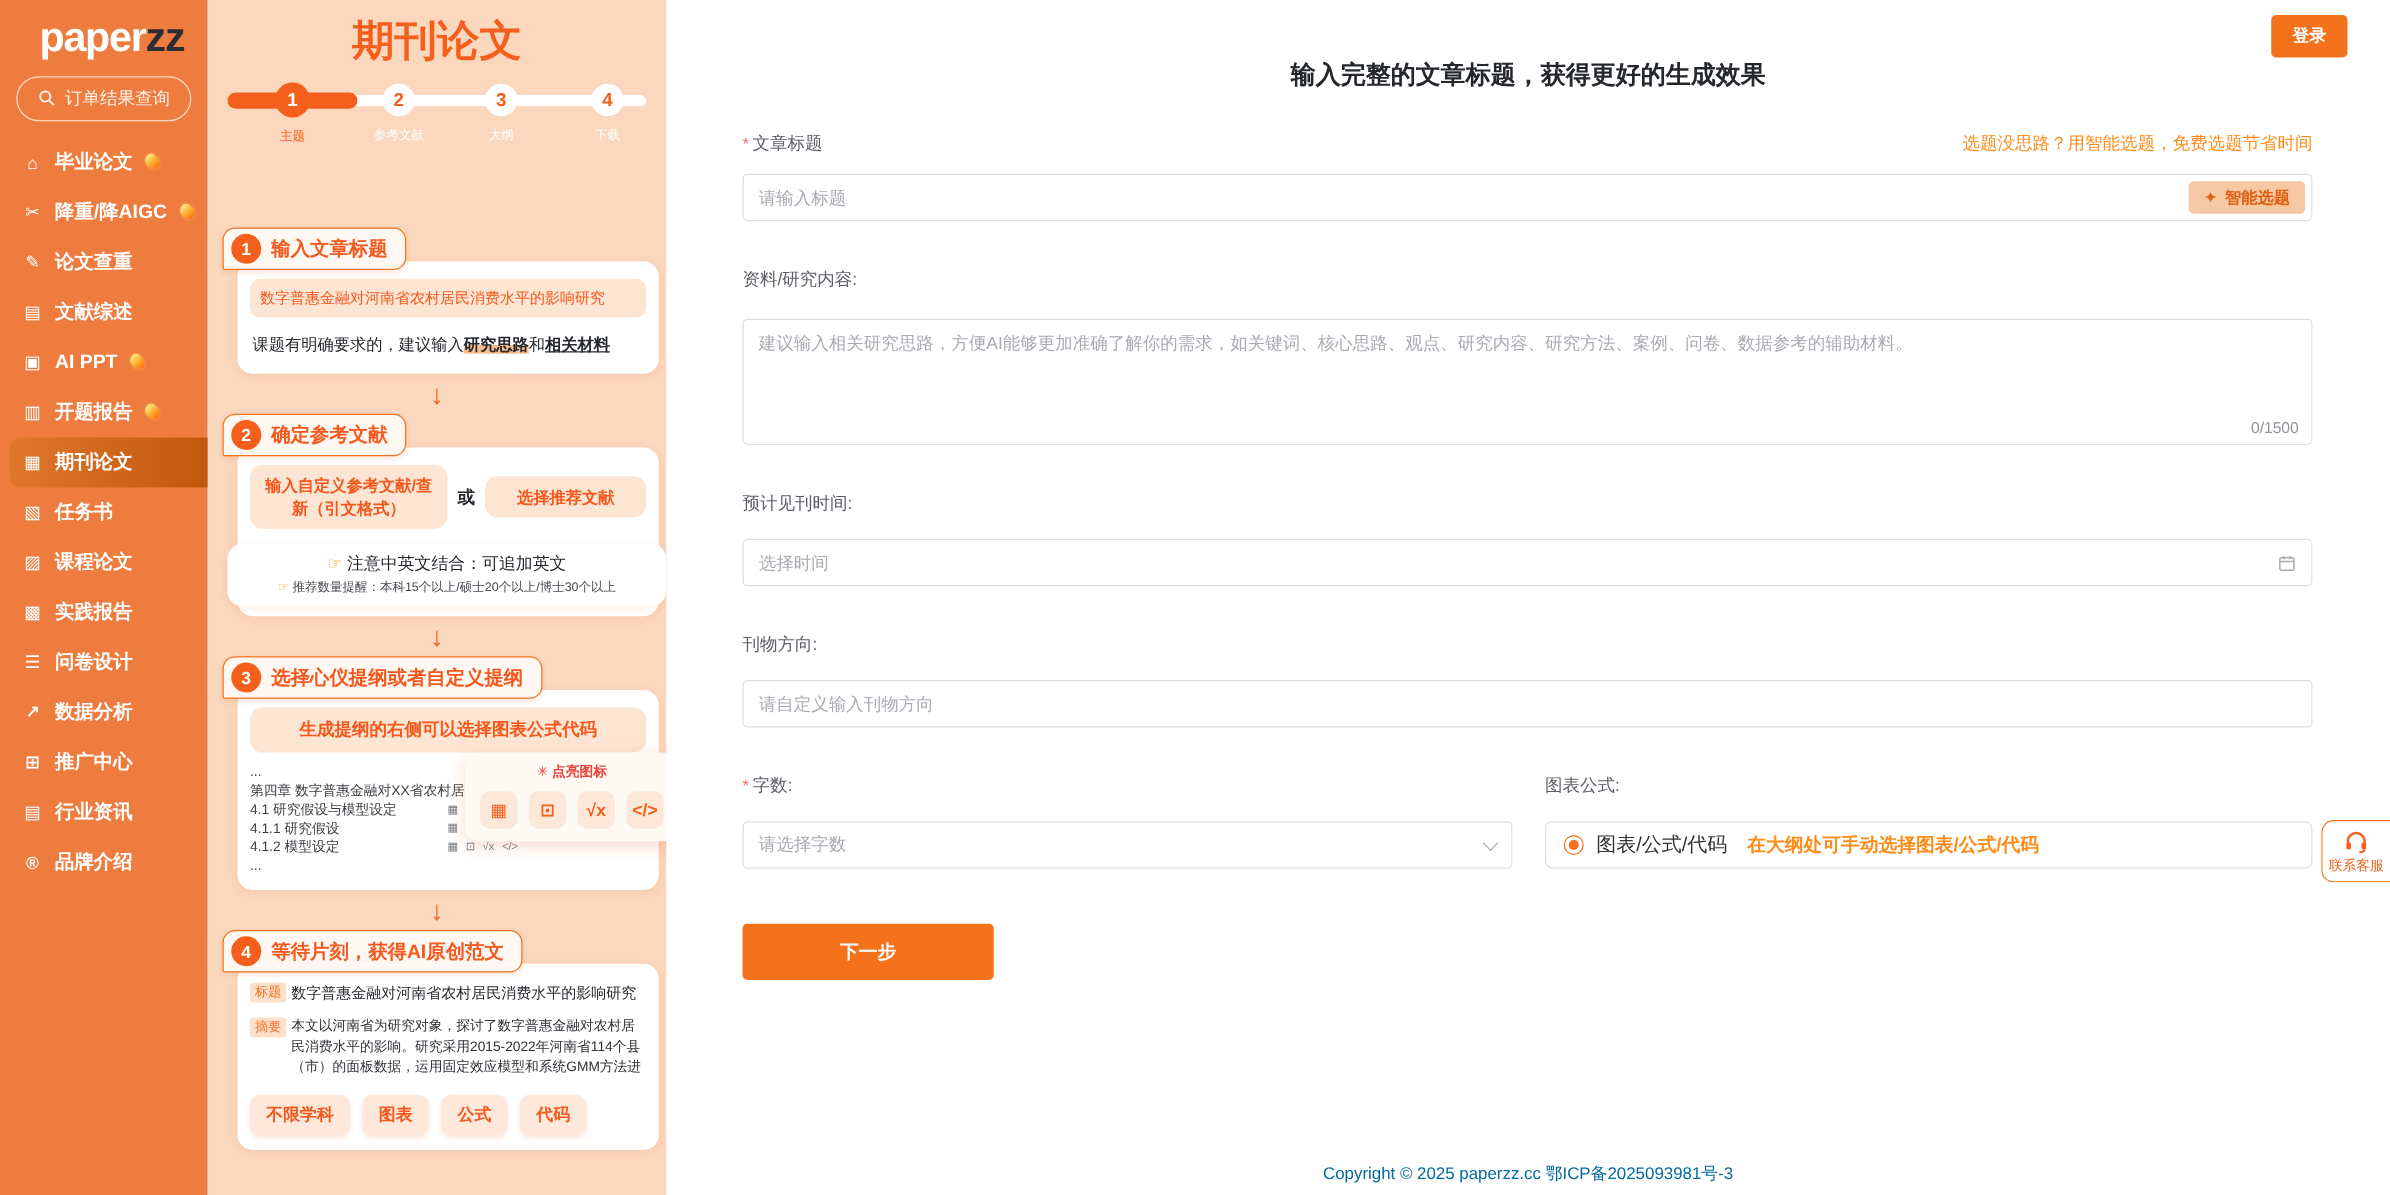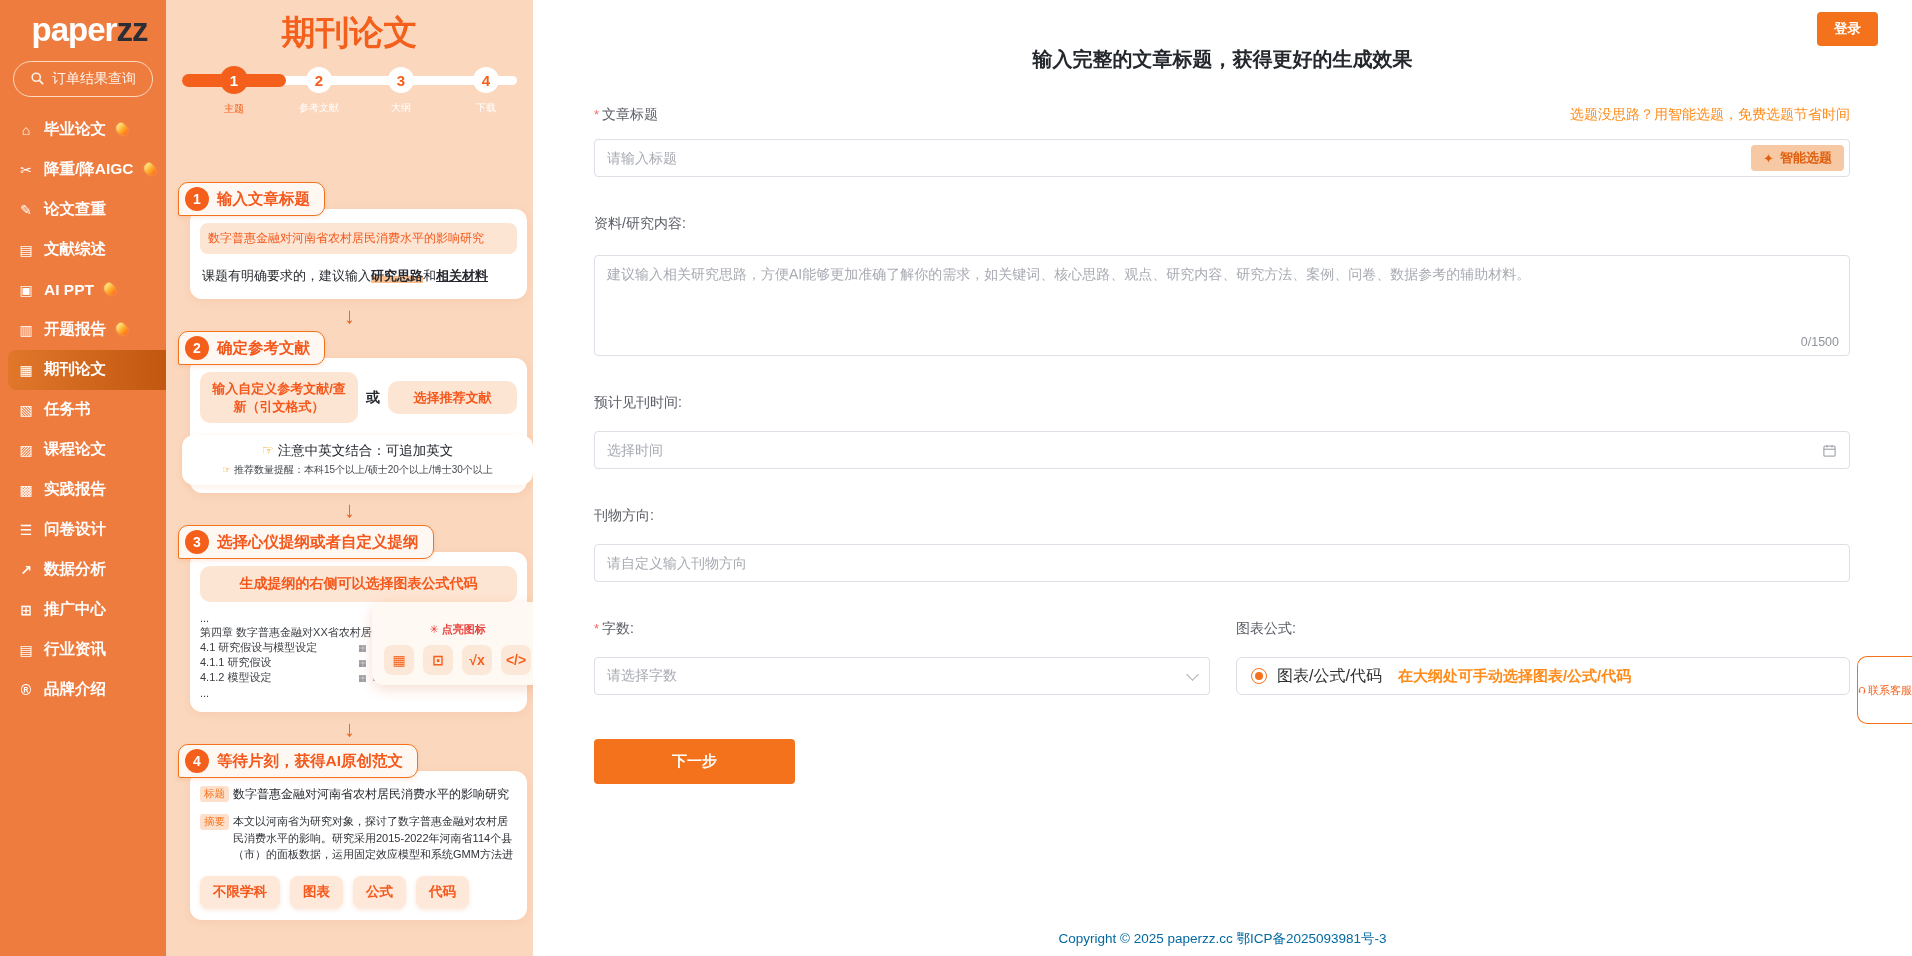--- a/index.html
+++ b/index.html
@@ -61,21 +61,21 @@
   .note1 { font-size:13.5px; color:#1f2329; }
   .note2 { font-size:10px; color:#45484e; margin-top:3px; }
   .finger { color:#F7A21B; font-weight:bold; }
 
   .tip-pill { background:#FDE5D3; color:#F4581C; font-weight:bold; font-size:14px; border-radius:10px;
     padding:9px 6px; text-align:center; white-space:nowrap; overflow:hidden; }
   .outline { margin-top:8px; font-size:11px; color:#3a3d42; overflow:hidden; }
   .ol-row { display:flex; align-items:center; height:15px; white-space:nowrap; }
   .ol-icons { display:flex; gap:6px; color:#7b7f87; font-size:9px; margin-left:12px; flex:none; }
   .ol-text.fixed { width:146px; overflow:hidden; flex:none; }
-  .popup { position:absolute; right:-16px; top:50px; background:#FFF9F4; border-radius:12px; padding:20px 12px 10px;
+  .popup { position:absolute; right:-16px; top:50px; background:#FFF9F4; border-radius:12px; padding:8px 12px 10px;
     box-shadow:0 4px 14px rgba(214,92,24,.20); text-align:center; z-index:3; }
   .popup-label { font-size:11px; color:#E8433F; font-weight:bold; white-space:nowrap; }
   .pop-row { display:flex; gap:9px; margin-top:8px; }
   .pop-ic { width:30px; height:30px; background:#FCE8D8; border-radius:8px; color:#F4601C; font-weight:bold;
     display:flex; align-items:center; justify-content:center; font-size:14px; }
 
   .meta-row { display:flex; gap:4px; align-items:flex-start; font-size:12px; margin-bottom:10px; }
   .meta-tag { flex:none; background:#FDE0CC; color:#F4721C; font-size:10.5px; padding:1px 4px; border-radius:3px; margin-top:1px; }
   .title-text { white-space:nowrap; overflow:hidden; color:#26292e; padding-top:1px; }
   .abstract-text { color:#2e3136; font-size:11px; line-height:1.5; max-height:50px; overflow:hidden; }
@@ -113,22 +113,22 @@
   .chart-box { margin-top:19px; height:38px; border:1px solid #DCDFE6; border-radius:6px; display:flex;
     align-items:center; gap:10px; padding:0 14px; background:#fff; }
   .radio { width:16px; height:16px; border-radius:50%; border:1.5px solid #F4721C; position:relative; flex:none; cursor:pointer; background:#fff; }
   .radio::after { content:""; position:absolute; inset:3px; background:#F4721C; border-radius:50%; }
   .chart-opt { font-size:16px; color:#303133; }
   .chart-note { font-size:15px; font-weight:bold; color:#FF8C1A; margin-left:6px; white-space:nowrap; }
   .next-btn { margin-top:44px; width:201px; height:45px; background:#F4721C; color:#fff; font-size:15px; font-weight:bold;
     border:none; border-radius:4px; display:flex; align-items:center; justify-content:center; cursor:pointer; }
   .footer { position:absolute; bottom:8px; left:0; right:0; text-align:center; color:#0369a1; font-size:13.5px; }
 
-  .service { position:absolute; right:0; top:656px; width:55px; height:68px; background:#fff; border:1.5px solid #F4721C;
-    border-right:none; border-radius:10px 0 0 10px; display:flex; flex-direction:row; align-items:center;
+  .service { position:absolute; right:0; top:656px; width:55px; height:50px; background:#fff; border:1.5px solid #F4721C;
+    border-right:none; border-radius:10px 0 0 10px; display:flex; flex-direction:column; align-items:center;
     justify-content:center; gap:2px; cursor:pointer; z-index:5; }
   .service-label { font-size:11px; color:#F4601C; white-space:nowrap; }
 </style>
 </head>
 <body>
 
 <div class="app">
 
   <div class="sidebar">
     <div class="logo"><span class="p1">paper</span><span class="p2">zz</span></div>

